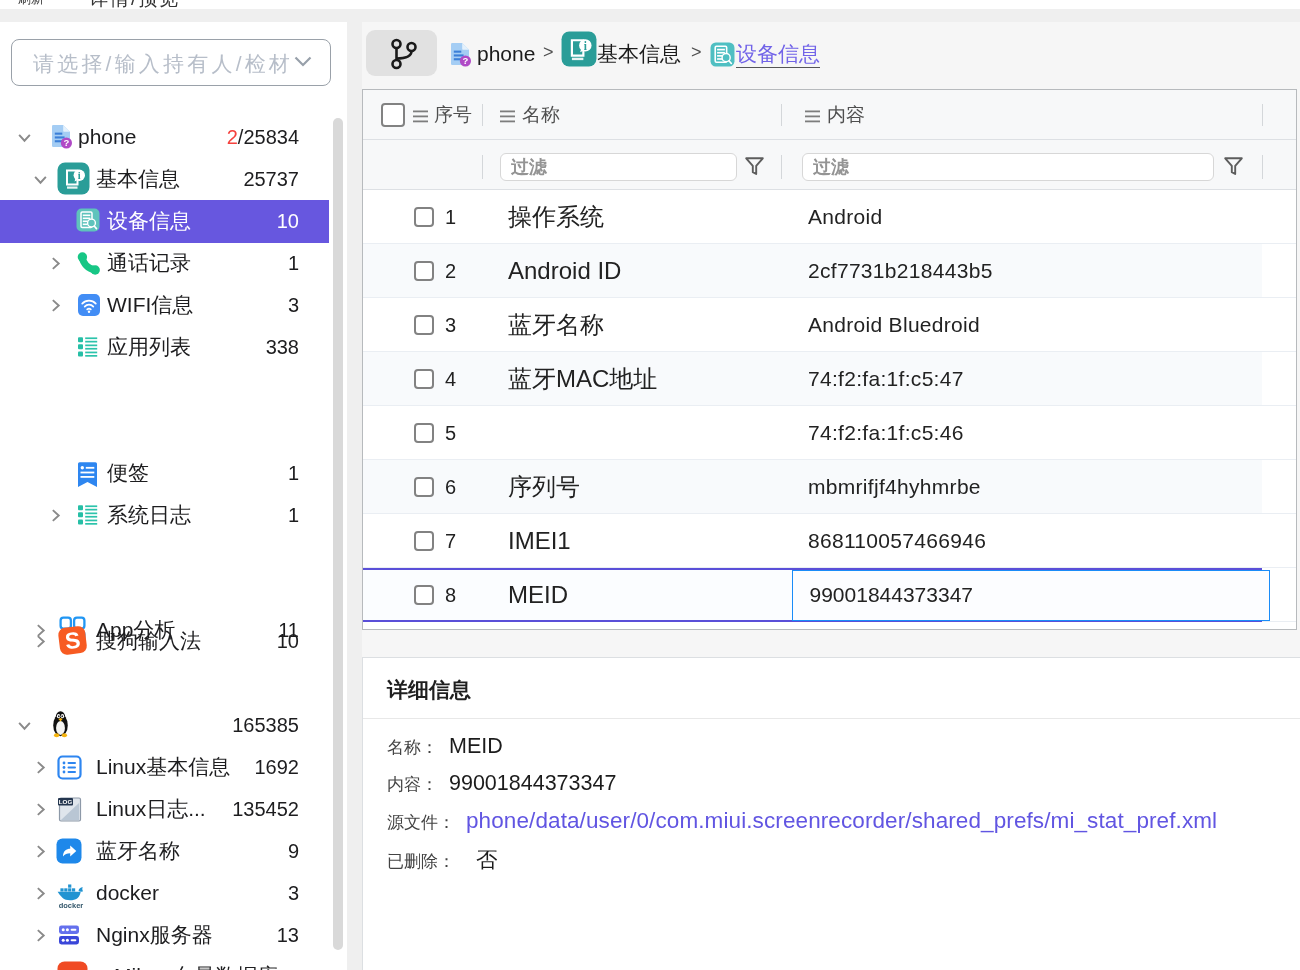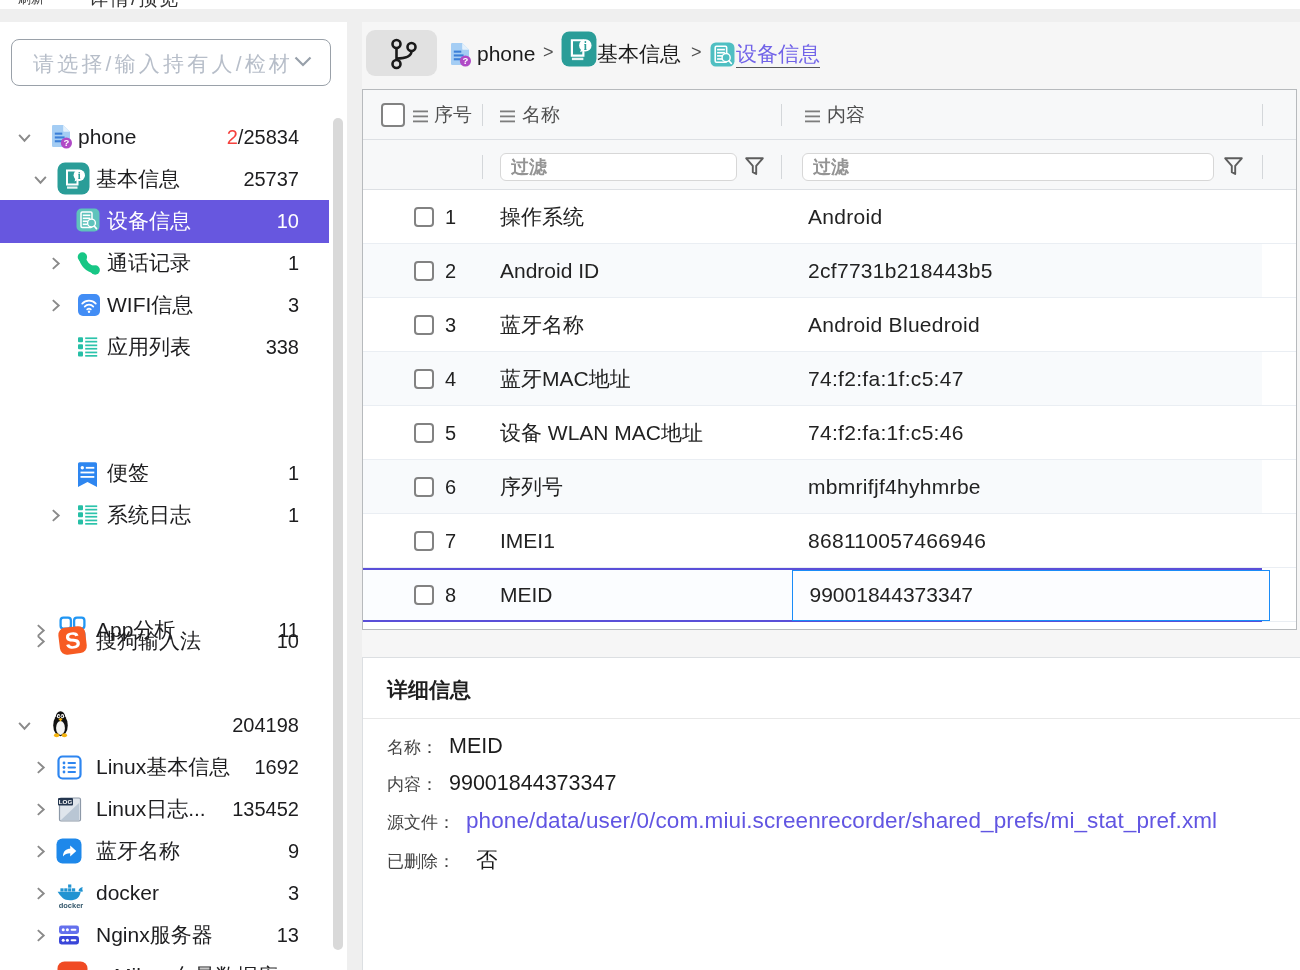--- a/index.html
+++ b/index.html
@@ -37,21 +37,21 @@
 #thead{position:absolute;left:0;top:0;width:933px;height:100px;background:#f7f8f9;border-bottom:1px solid #dde0e4}
 #hr1{position:absolute;left:0;top:0;width:933px;height:50px;border-bottom:1px solid #dde0e4}
 .htxt{position:absolute;top:0;line-height:50px;font-size:19px;color:#4f4f4f;white-space:nowrap}
 .menuico{position:absolute;top:19px}
 .colsep{position:absolute;width:1px;background:#d4d7da}
 .finput{position:absolute;top:63px;height:28px;border:1px solid #d7d7d7;border-radius:6px;background:#fff;line-height:26px;font-size:18px;color:#949494;font-weight:700;padding-left:10px}
 .row{position:absolute;left:0;width:933px;height:54px;border-bottom:1px solid #eaeef3}
 .row.alt{background:linear-gradient(to right,#f8fafc 0,#f8fafc 899px,#fff 899px)}
 .cb{position:absolute;border:2px solid #828282;border-radius:4px;background:#fff}
 .rnum{position:absolute;left:82px;top:0;line-height:54px;font-size:20px;color:#222}
-.rname{position:absolute;left:137px;top:0;line-height:54px;font-size:21px;color:#222;white-space:nowrap}
+.rname{position:absolute;left:145px;top:0;line-height:54px;font-size:24px;color:#222;white-space:nowrap}
 .rval{position:absolute;left:445px;top:0;line-height:54px;font-size:21px;color:#222;letter-spacing:.3px;white-space:nowrap}
 
 #detail{position:absolute;left:362px;top:657px;width:938px;height:313px;background:#fff;border:1px solid #dcdfe2;border-right:none;border-bottom:none}
 #dtitle{position:absolute;left:24px;top:18px;font-size:21px;font-weight:700;color:#1f1f1f}
 #dhline{position:absolute;left:0;top:60px;width:938px;height:1px;background:#e8e8e8}
 .drow{position:absolute;left:24px;white-space:nowrap}
 .dlab{font-size:17px;color:#434343}
 .dval{font-size:21.5px;color:#1c1c1c}
 .dlink{font-size:22.5px;color:#6155e2;letter-spacing:.1px}
 </style></head>
@@ -231,21 +231,21 @@
       <circle cx="13" cy="7.5" r="5.4" fill="#111"></circle>
       <ellipse cx="13" cy="17" rx="5" ry="6.2" fill="#f4f4f2"></ellipse>
       <circle cx="10.8" cy="6.4" r="1.9" fill="#fff"></circle>
           <circle cx="15.2" cy="6.4" r="1.9" fill="#fff"></circle>
       <circle cx="11.1" cy="6.6" r="0.9" fill="#111"></circle>
           <circle cx="14.9" cy="6.6" r="0.9" fill="#111"></circle>
       <path d="M10.6 9 L13 8 L15.4 9 L13 11.2 Z" fill="#f6b40e"></path>
       <ellipse cx="8.6" cy="23.6" rx="3" ry="1.8" fill="#f6b40e"></ellipse>
       <ellipse cx="17.4" cy="23.6" rx="3" ry="1.8" fill="#f6b40e"></ellipse>
     </svg></span>
-    <span class="cnt">204198</span>
+    <span class="cnt">165385</span>
   </div>
   <div class="tr L1" style="top:724px">
     <span class="chev"><svg width="15" height="15" viewBox="0 0 14 14">
           <polyline points="4.5,2 10,7 4.5,12" fill="none" stroke="#8a8a8a" stroke-width="1.8"></polyline>
         </svg></span>
     <span class="ico"><svg width="27" height="27" viewBox="0 0 27 27">
       <rect x="2.5" y="2.5" width="22" height="22" rx="4" fill="#fff" stroke="#2e86f0" stroke-width="2.2"></rect>
       <g fill="#2e86f0">
             <circle cx="8" cy="9" r="1.4"></circle>
             <circle cx="8" cy="13.5" r="1.4"></circle>
@@ -439,21 +439,20 @@
       </div>
     <div class="row alt" style="top:262px">
         <span class="cb" style="left:51px;top:17px;width:20px;height:20px"></span>
         <span class="rnum">4</span>
         <span class="rname">蓝牙MAC地址</span>
         <span class="rval">74:f2:fa:1f:c5:47</span>
       </div>
     <div class="row" style="top:316px">
         <span class="cb" style="left:51px;top:17px;width:20px;height:20px"></span>
         <span class="rnum">5</span>
-        <span class="rname">设备 WLAN MAC地址</span>
         <span class="rval">74:f2:fa:1f:c5:46</span>
       </div>
     <div class="row alt" style="top:370px">
         <span class="cb" style="left:51px;top:17px;width:20px;height:20px"></span>
         <span class="rnum">6</span>
         <span class="rname">序列号</span>
         <span class="rval">mbmrifjf4hyhmrbe</span>
       </div>
     <div class="row" style="top:424px">
         <span class="cb" style="left:51px;top:17px;width:20px;height:20px"></span>

